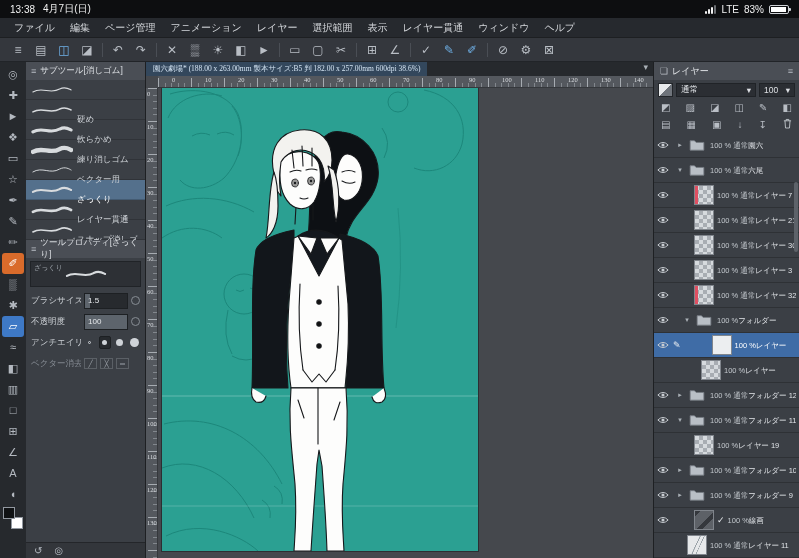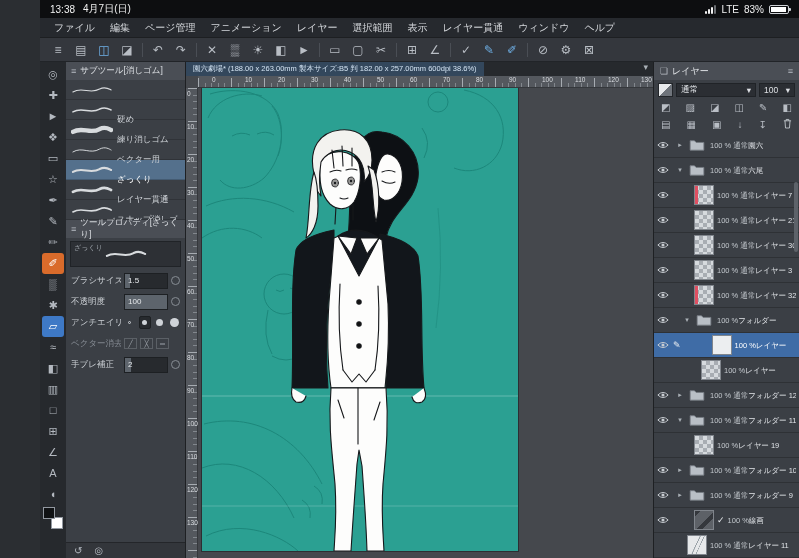--- a/index.html
+++ b/index.html
@@ -1,17 +1,17 @@
 <!DOCTYPE html>
 <html><head>
 <meta charset="utf-8">
 <style>
   html,body{margin:0;padding:0;background:#222;}
   *{box-sizing:border-box;}
-  .app{width:799px;height:558px;background:#2b2e32;font-family:"Liberation Sans","DejaVu Sans",sans-serif;color:#cdd1d6;overflow:hidden;position:relative;padding-left:40px;}
+  .app{width:799px;height:558px;background:#2b2e32;font-family:"Liberation Sans","DejaVu Sans",sans-serif;color:#cdd1d6;overflow:hidden;position:relative;}
   
   .status-bar{height:18px;background:#0d0e10;display:flex;justify-content:space-between;align-items:center;padding:0 10px;font-size:10px;color:#f2f2f2;}
   .status-left{display:flex;gap:8px;align-items:center;}
   .status-right{display:flex;gap:5px;align-items:center;}
   .sig{display:flex;align-items:flex-end;gap:1px;height:9px;}
   .sig i{width:2px;background:#f2f2f2;display:block;border-radius:1px;}
   .sig i:nth-child(1){height:3px}.sig i:nth-child(2){height:5px}.sig i:nth-child(3){height:7px}.sig i:nth-child(4){height:9px;background:#6c6f73}
   .batt{width:20px;height:9px;border:1px solid #cfd2d6;border-radius:2px;position:relative;}
   .batt::after{content:"";position:absolute;right:-3px;top:2px;width:2px;height:3px;background:#cfd2d6;border-radius:0 1px 1px 0;}
   .batt i{position:absolute;left:1px;top:1px;bottom:1px;width:83%;background:#fff;display:block;}
@@ -50,21 +50,21 @@
   .pslider{flex:1;height:16px;background:#272a2e;border:1px solid #1d2023;position:relative;display:flex;align-items:center;}
   .pslider .fillbar{position:absolute;left:0;top:0;bottom:0;background:#5d646c;}
   .pslider .val{position:relative;font-size:8px;color:#e4e7ea;padding-left:3px;}
   .round-btn{width:9px;height:9px;border:1px solid #878d94;border-radius:50%;flex:none;}
   .aa-dot{width:13px;height:13px;border-radius:2px;display:flex;align-items:center;justify-content:center;}
   .aa-dot.sel{background:#272a2e;border:1px solid #1d2023;}
   .aa-dot i{border-radius:50%;background:#cfd3d8;display:block;}
   .vec-icon{width:13px;height:11px;border:1px solid #5b6066;text-align:center;line-height:9px;font-size:7px;color:#9aa0a7;}
   .lp-bottom{position:absolute;bottom:0;left:0;right:0;height:16px;background:#33363b;display:flex;align-items:center;gap:12px;padding:0 8px;font-size:10px;color:#b4b9c0;border-top:1px solid #24262a;}
   
-  .canvas-area{flex:1;background:#45484d;display:flex;flex-direction:column;position:relative;min-width:0;}
+  .canvas-area{flex:1;background:#45484d;display:flex;flex-direction:column;position:relative;min-width:0;font-family:Liberation Serif, serif;}
   .doc-tab-row{height:14px;background:#26292d;display:flex;align-items:center;position:relative;flex:none;}
   .doc-tab{background:#33475c;height:14px;display:flex;align-items:center;padding:0 7px;font-size:7.5px;color:#d3e3f2;white-space:nowrap;overflow:hidden;max-width:72%;}
   .tab-chevron{position:absolute;right:5px;top:0;font-size:9px;color:#aab0b6;}
   .ruler-h{height:12px;margin-left:12px;background-color:#54585e;border-bottom:1px solid #35383c;position:relative;flex:none;
     background-image:repeating-linear-gradient(90deg,#a6abb1 0 1px,transparent 1px 33px),repeating-linear-gradient(90deg,#82878d 0 1px,transparent 1px 6.6px);
     background-size:100% 9px,100% 4px;background-position:left bottom,left bottom;background-repeat:no-repeat,no-repeat;}
   .rl{position:absolute;top:0;font-size:6.5px;color:#dadde1;}
   .canvas-row{flex:1;display:flex;position:relative;overflow:hidden;}
   .ruler-v{width:12px;background-color:#54585e;border-right:1px solid #35383c;position:relative;flex:none;
     background-image:repeating-linear-gradient(180deg,#a6abb1 0 1px,transparent 1px 33px),repeating-linear-gradient(180deg,#82878d 0 1px,transparent 1px 6.6px);
@@ -214,20 +214,26 @@
             <span class="st-label"></span>
           </div>
           <div class="subtool-row">
             <svg class="stroke" viewBox="0 0 44 12">
               <path d="M2,8 C12,2 20,11 30,5 C36,2 40,5 42,6" fill="none" stroke="#d8dbde" stroke-width="1.6" stroke-linecap="round"></path>
             </svg>
             <span class="st-label">硬め</span>
           </div>
           <div class="subtool-row">
             <svg class="stroke" viewBox="0 0 44 12">
+              <path d="M2,8 C12,2 20,11 30,5 C36,2 40,5 42,6" fill="none" stroke="#d8dbde" stroke-width="3.2" stroke-linecap="round"></path>
+            </svg>
+            <span class="st-label">軟らかめ</span>
+          </div>
+          <div class="subtool-row">
+            <svg class="stroke" viewBox="0 0 44 12">
               <path d="M2,8 C12,2 20,11 30,5 C36,2 40,5 42,6" fill="none" stroke="#d8dbde" stroke-width="4.5" stroke-linecap="round"></path>
             </svg>
             <span class="st-label">練り消しゴム</span>
           </div>
           <div class="subtool-row">
             <svg class="stroke" viewBox="0 0 44 12">
               <path d="M2,8 C12,2 20,11 30,5 C36,2 40,5 42,6" fill="none" stroke="#d8dbde" stroke-width="1" stroke-linecap="round"></path>
             </svg>
             <span class="st-label">ベクター用</span>
           </div>
@@ -290,28 +296,20 @@
             </span>
             <span class="aa-dot">
               <i style="width: 9px; height: 9px;"></i>
             </span>
           </div>
           <div class="prop-row muted">
             <span class="prop-label">ベクター消去</span>
             <span class="vec-icon">╱</span>
             <span class="vec-icon">╳</span>
             <span class="vec-icon">═</span>
-          </div>
-          <div class="prop-row">
-            <span class="prop-label">手ブレ補正</span>
-            <span class="pslider">
-              <span class="fillbar" style="width: 15%;"></span>
-              <span class="val">2</span>
-            </span>
-            <span class="round-btn"></span>
           </div>
         </div>
       <div class="lp-bottom">
           <span>↺</span>
           <span>◎</span>
         </div>
     </div>
 
     <div class="canvas-area">
       <div class="doc-tab-row">

